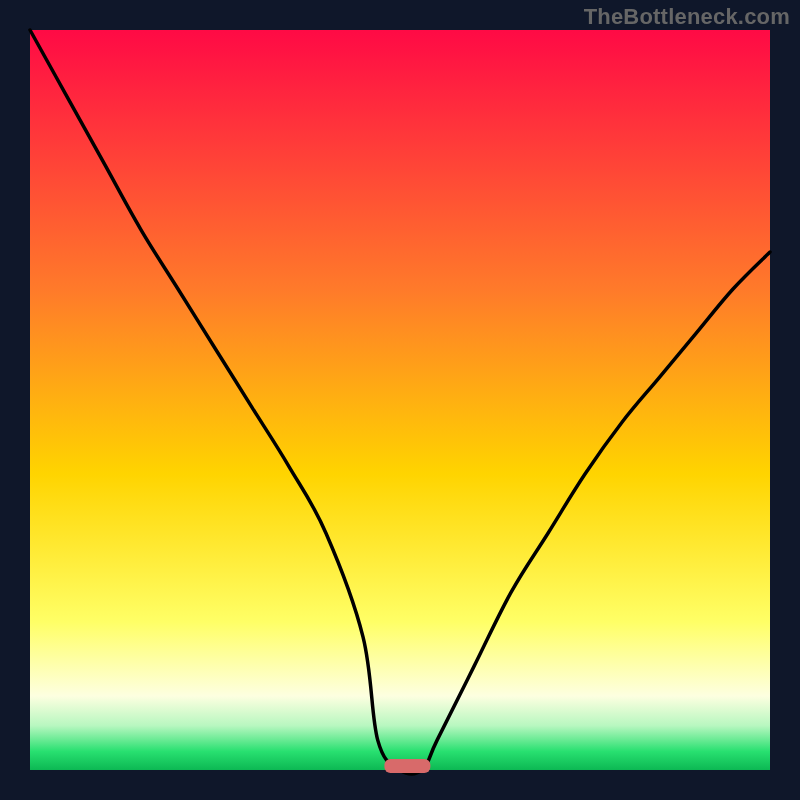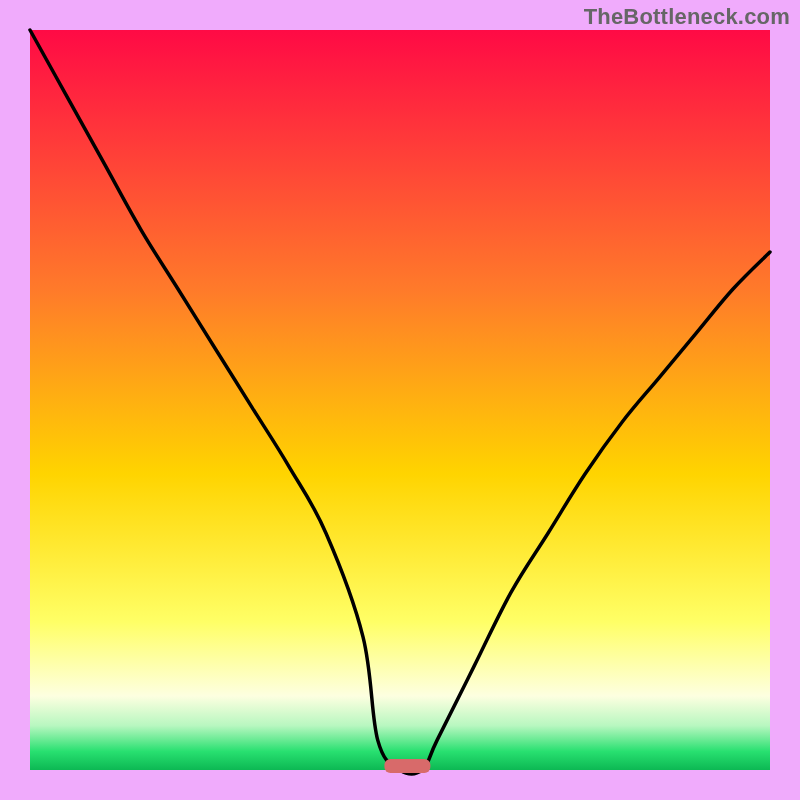--- a/index.html
+++ b/index.html
@@ -8,21 +8,21 @@
     width: 800px;
     height: 800px;
     overflow: hidden;
     background: #000;
     font-family: Arial, Helvetica, sans-serif;
   }
   .frame {
     position: relative;
     width: 800px;
     height: 800px;
-    background: #f0abfc;
+    background: #0f172a;
   }
   .watermark {
     position: absolute;
     top: 4px;
     right: 10px;
     font-size: 22px;
     font-weight: 600;
     color: #666;
     letter-spacing: 0.2px;
     user-select: none;

